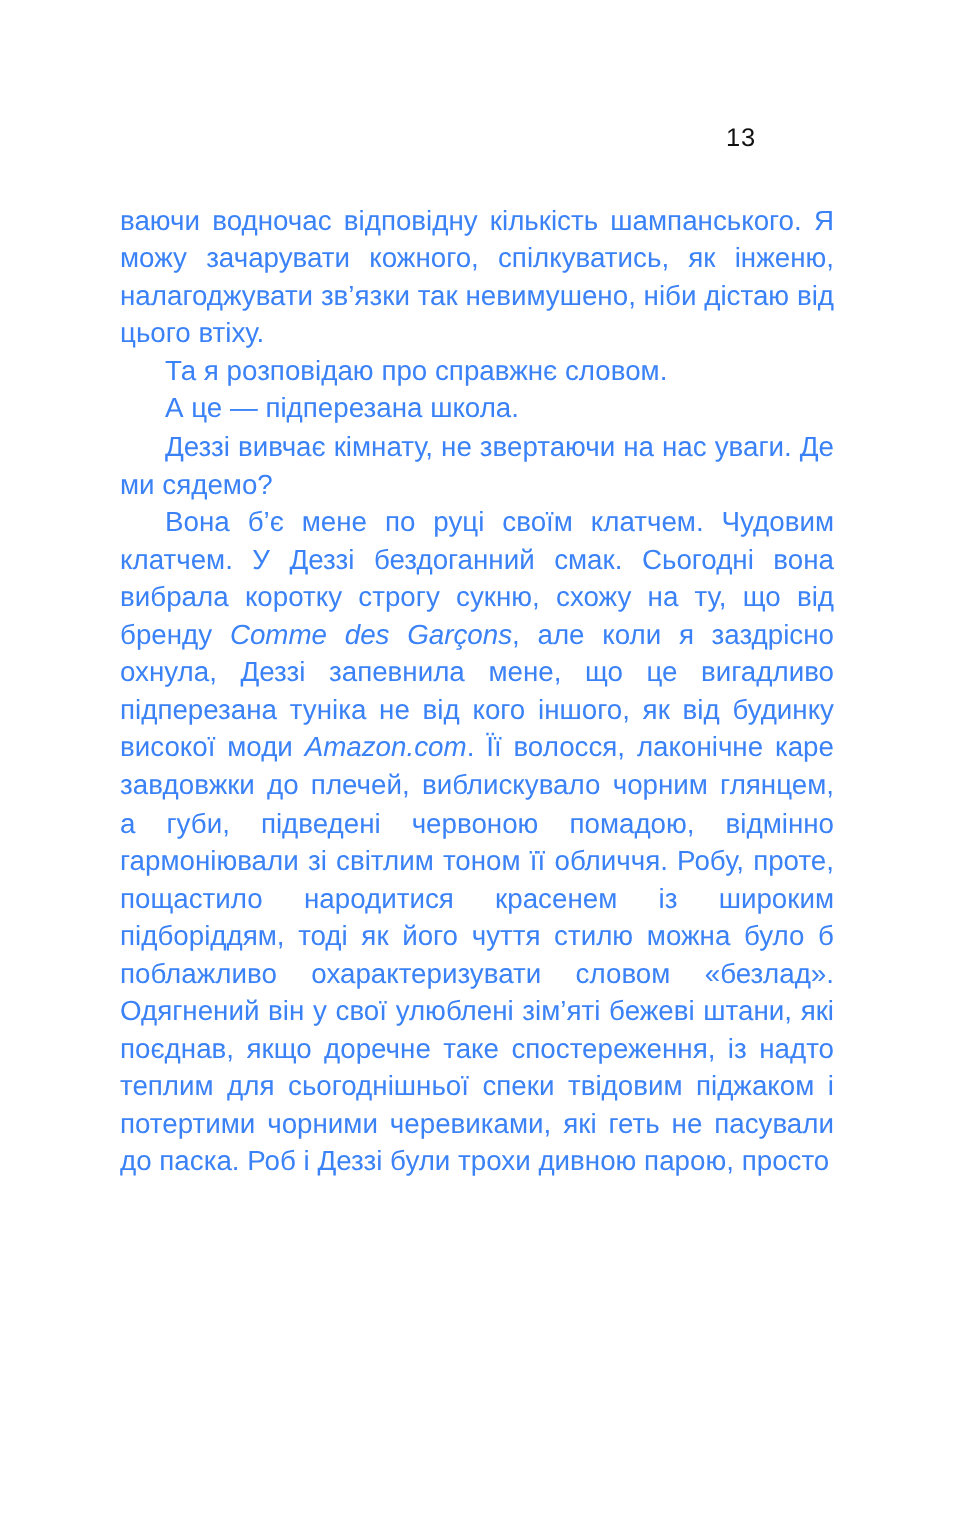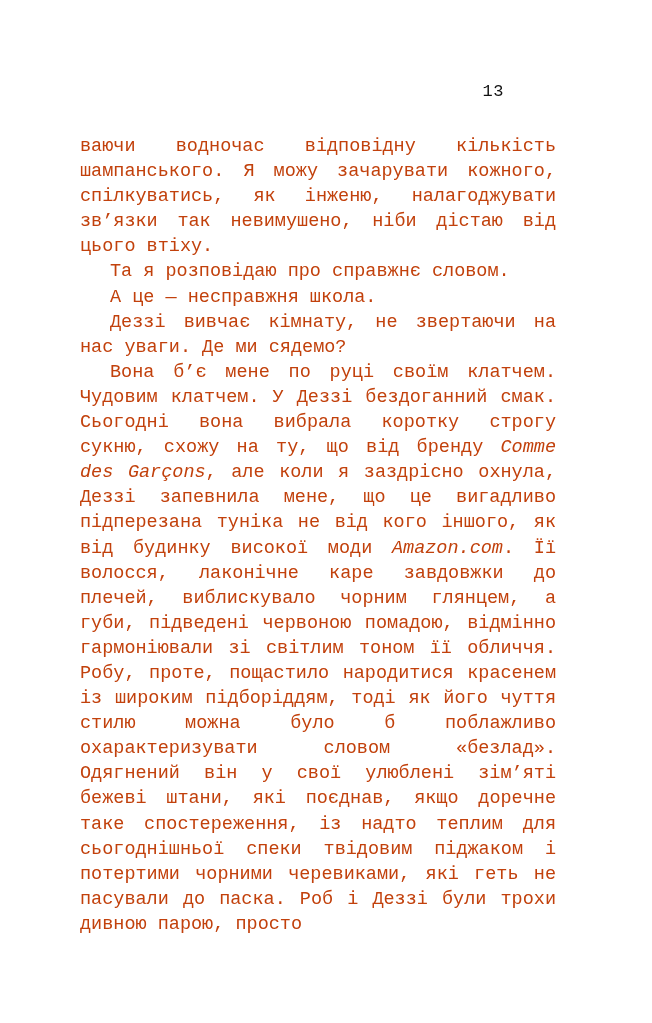--- a/index.html
+++ b/index.html
@@ -6,58 +6,58 @@
   html, body {
     margin: 0;
     padding: 0;
     background: #ffffff;
   }
   .page {
     position: relative;
     width: 604px;
     height: 1023px;
     background: #ffffff;
-    font-family: Liberation Mono, monospace;
+    font-family: Liberation Sans, sans-serif;
     color: #111111;
     overflow: hidden;
   }
   .page-number {
     position: absolute;
     top: 82px;
     right: 100px;
     font-size: 17px;
     letter-spacing: 0.5px;
     color: #111111;
   }
   .text-block {
     position: absolute;
     top: 134px;
     left: 80px;
     width: 476px;
     font-size: 18.5px;
     line-height: 25.1px;
     text-align: justify;
-    color: #c2410c;
+    color: #3b82f6;
   }
   .text-block p {
     margin: 0;
     padding: 0;
   }
   .text-block p.indent {
     text-indent: 30px;
   }
   .text-block .italic {
     font-style: italic;
   }
 </style>
 </head>
 <body>
 
 <div class="page">
   <div class="page-number">13</div>
   <div class="text-block">
       <p class="no-indent"><span>ваючи водночас відповідну кількість шампанського. Я можу зачарувати кожного, спілкуватись, як інженю, налагоджувати зв’язки так невимушено, ніби дістаю від цього втіху.</span></p>
       <p class="indent"><span>Та я розповідаю про справжнє словом.</span></p>
-      <p class="indent"><span>А це — несправжня школа.</span></p>
+      <p class="indent"><span>А це — підперезана школа.</span></p>
       <p class="indent"><span>Деззі вивчає кімнату, не звертаючи на нас уваги. Де ми сядемо?</span></p>
       <p class="indent"><span>Вона б’є мене по руці своїм клатчем. Чудовим клатчем. У Деззі бездоганний смак. Сьогодні вона вибрала коротку строгу сукню, схожу на ту, що від бренду </span><span class="italic">Comme des Garçons</span><span>, але коли я заздрісно охнула, Деззі запевнила мене, що це вигадливо підперезана туніка не від кого іншого, як від будинку високої моди </span><span class="italic">Amazon.com</span><span>. Її волосся, лаконічне каре завдовжки до плечей, виблискувало чорним глянцем, а губи, підведені червоною помадою, відмінно гармоніювали зі світлим тоном її обличчя. Робу, проте, пощастило народитися красенем із широким підборіддям, тоді як його чуття стилю можна було б поблажливо охарактеризувати словом «безлад». Одягнений він у свої улюблені зім’яті бежеві штани, які поєднав, якщо доречне таке спостереження, із надто теплим для сьогоднішньої спеки твідовим піджаком і потертими чорними черевиками, які геть не пасували до паска. Роб і Деззі були трохи дивною парою, просто</span></p>
     </div>
 </div>
 
 </body></html>

